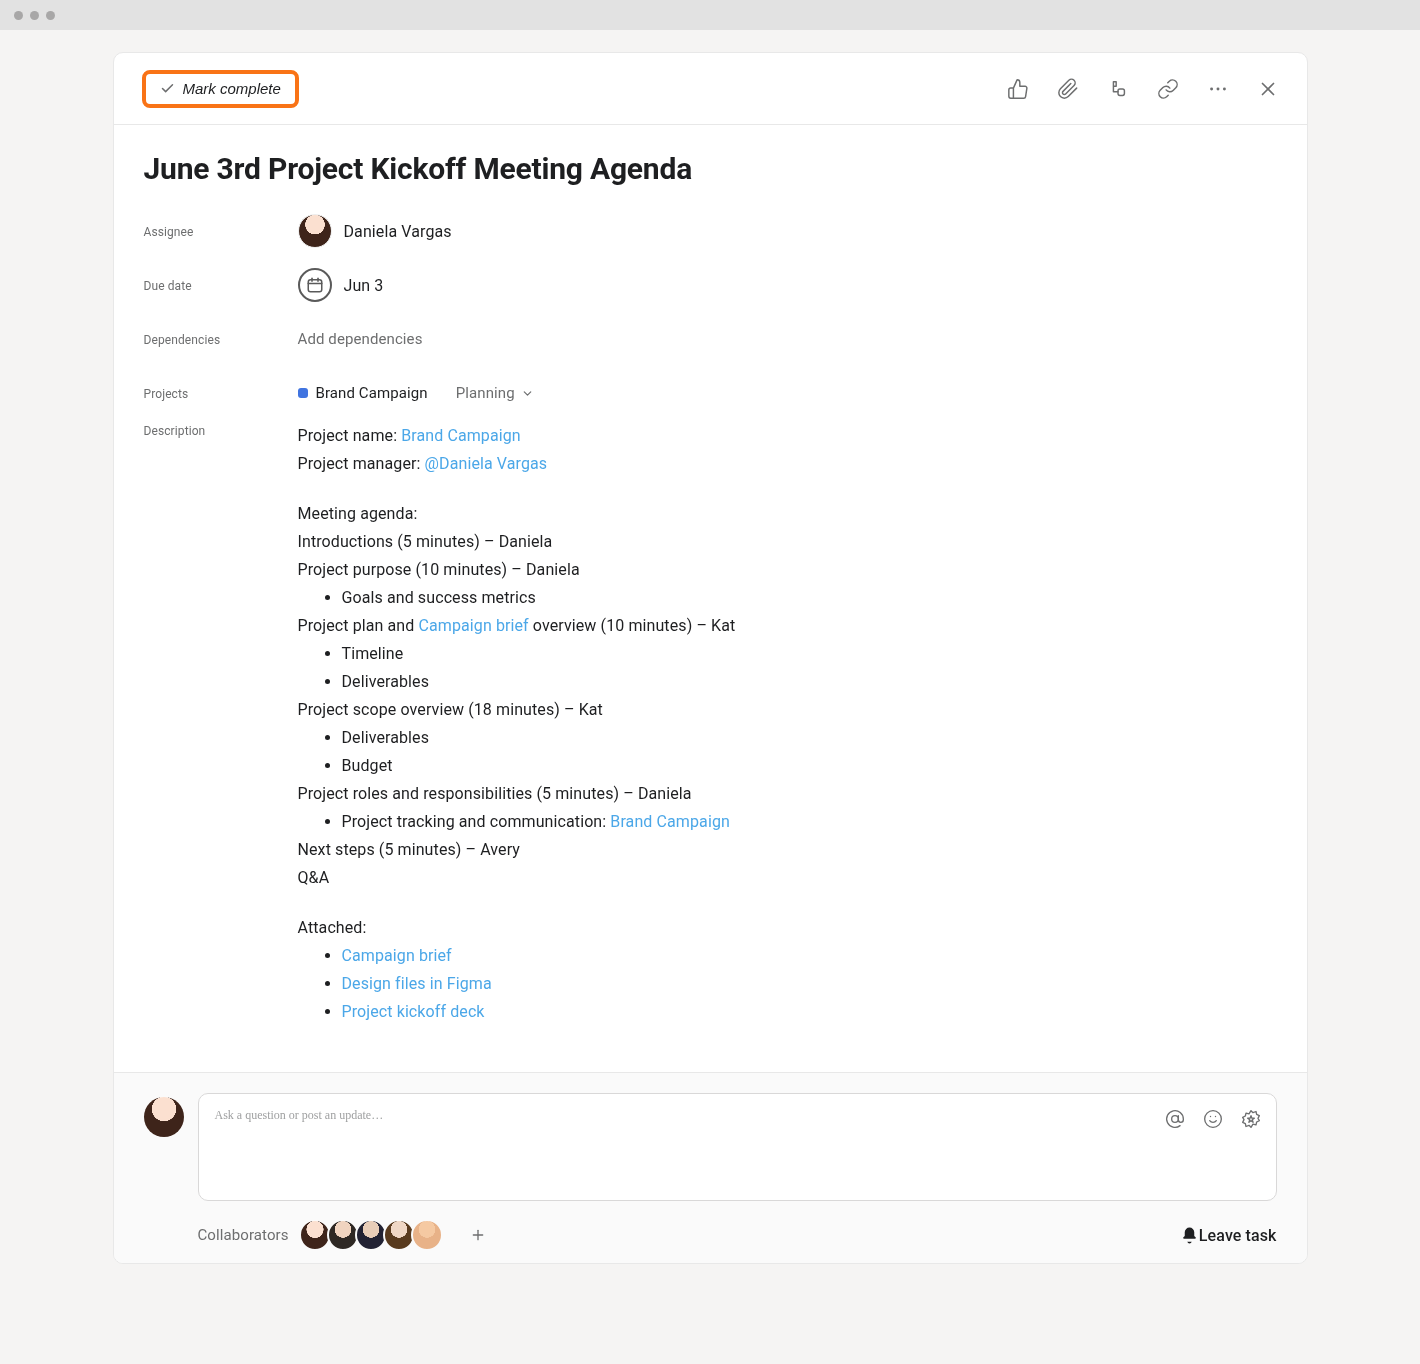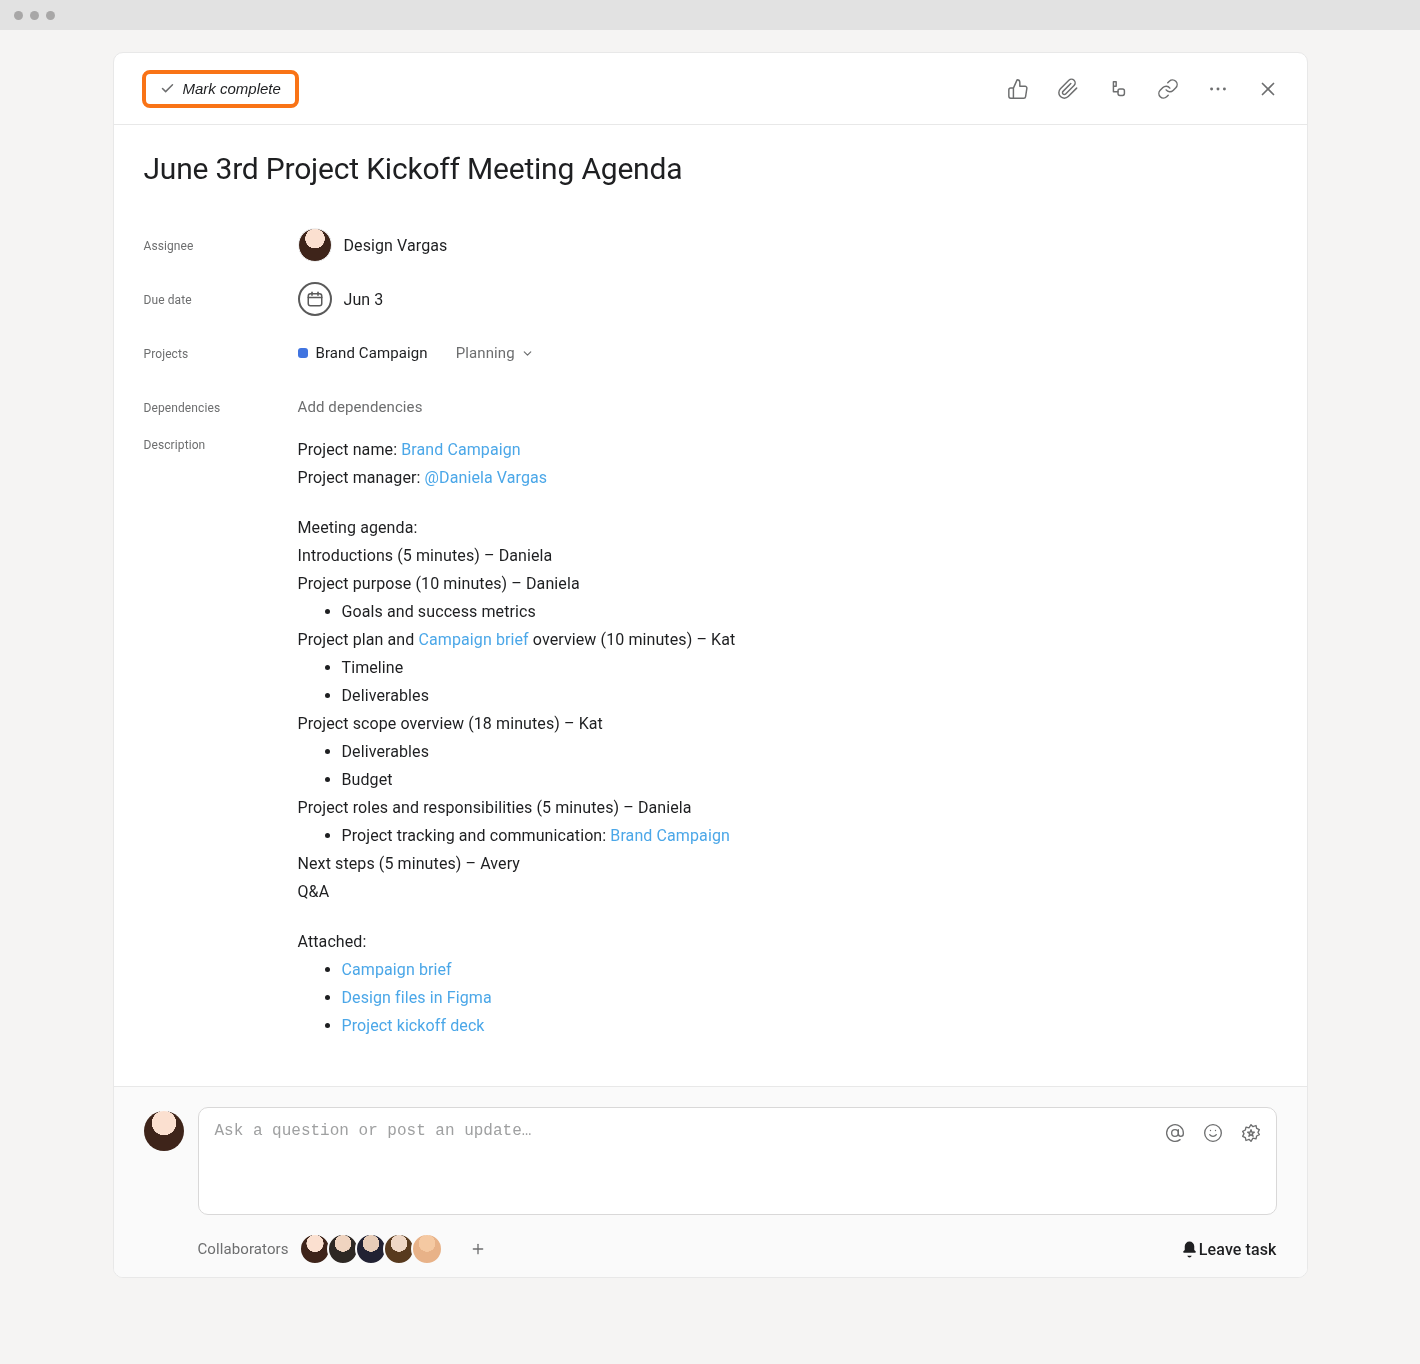--- a/index.html
+++ b/index.html
@@ -87,22 +87,22 @@
     cursor:pointer;
     color:#6d6e6f;
   }
 
   
   .task-body {
     padding: 26px 30px 46px 30px;
   }
   .task-title {
     font-size: 30px;
-    font-weight: 400;
-    margin: 0 0 32px 0;
+    font-weight: 700;
+    margin: 0 0 18px 0;
     letter-spacing: -0.2px;
   }
 
   .field-row {
     display:flex;
     align-items:center;
     min-height: 54px;
   }
   .field-row.top { align-items: flex-start; }
   .field-label {
@@ -202,22 +202,22 @@
     background:#fff;
     display:flex;
     position:relative;
   }
   .composer-input {
     flex:1;
     border:none;
     outline:none;
     resize:none;
     padding: 14px 120px 14px 16px;
-    font-size:16px;
-    font-family:Liberation Mono, monospace;
+    font-size:12px;
+    font-family:Liberation Serif, serif;
     background:transparent;
     color: var(--text-primary);
   }
   .composer-input::placeholder { color:#9fa0a1; }
   .composer-icons {
     position:absolute;
     top:14px; right:14px;
     display:flex;
     gap:16px;
     color:#6d6e6f;
@@ -318,59 +318,59 @@
       </div>
     </div>
 
     <div class="task-body">
       <h1 class="task-title">June 3rd Project Kickoff Meeting Agenda</h1>
 
       <div class="field-row">
         <div class="field-label">Assignee</div>
         <div class="field-value">
           <span class="avatar"></span>
-          <span>Design Vargas</span>
+          <span>Daniela Vargas</span>
         </div>
       </div>
 
       <div class="field-row">
         <div class="field-label">Due date</div>
         <div class="field-value">
           <span class="calendar-chip">
             <svg width="18" height="18" viewBox="0 0 24 24" fill="none" stroke="#5a5a5a" stroke-width="2" stroke-linecap="round" stroke-linejoin="round">
                 <rect x="3" y="5" width="18" height="16" rx="3"></rect>
                 <line x1="3" y1="10" x2="21" y2="10"></line>
                 <line x1="8" y1="3" x2="8" y2="7"></line>
                 <line x1="16" y1="3" x2="16" y2="7"></line>
               </svg>
           </span>
           <span>Jun 3</span>
+        </div>
+      </div>
+
+      <div class="field-row">
+        <div class="field-label">Dependencies</div>
+        <div class="field-value">
+          <span class="add-dep">Add dependencies</span>
         </div>
       </div>
 
       <div class="field-row">
         <div class="field-label">Projects</div>
         <div class="field-value">
           <div class="project-pill">
             <span class="dot"></span>
             <span>Brand Campaign</span>
           </div>
           <div class="section-dropdown">
             <span>Planning</span>
             <svg width="13" height="13" viewBox="0 0 24 24" fill="none" stroke="currentColor" stroke-width="2.2" stroke-linecap="round" stroke-linejoin="round">
                 <polyline points="6 9 12 15 18 9"></polyline>
               </svg>
           </div>
-        </div>
-      </div>
-
-      <div class="field-row">
-        <div class="field-label">Dependencies</div>
-        <div class="field-value">
-          <span class="add-dep">Add dependencies</span>
         </div>
       </div>
 
       <div class="field-row top">
         <div class="field-label" style="padding-top:4px;">Description</div>
         <div class="description" style="flex:1;">
           <p>
             <span>Project name: </span><span class="link">Brand Campaign</span>
           </p>
           <p>

